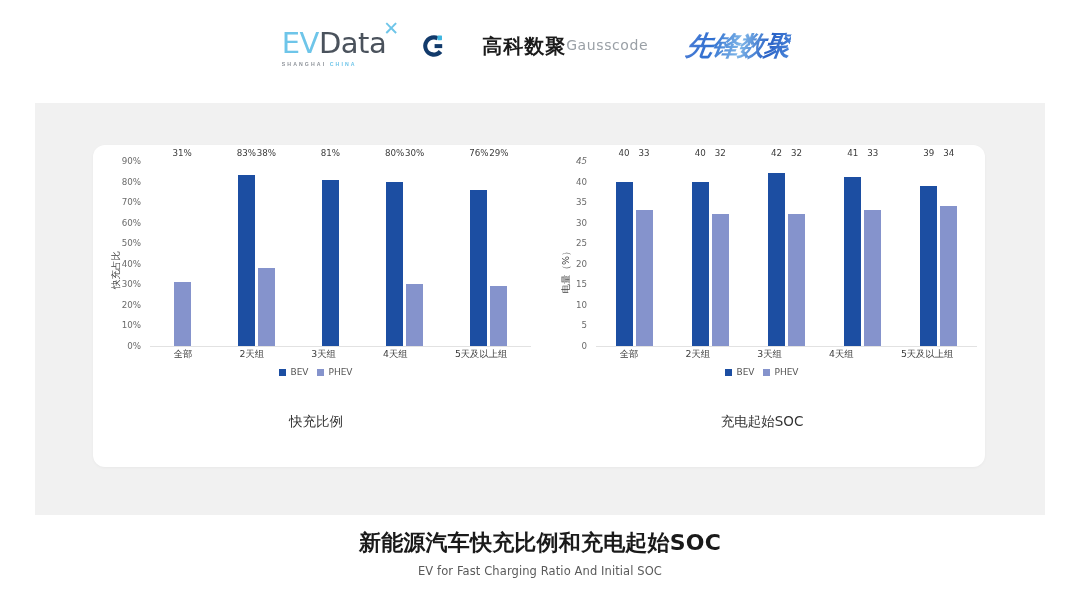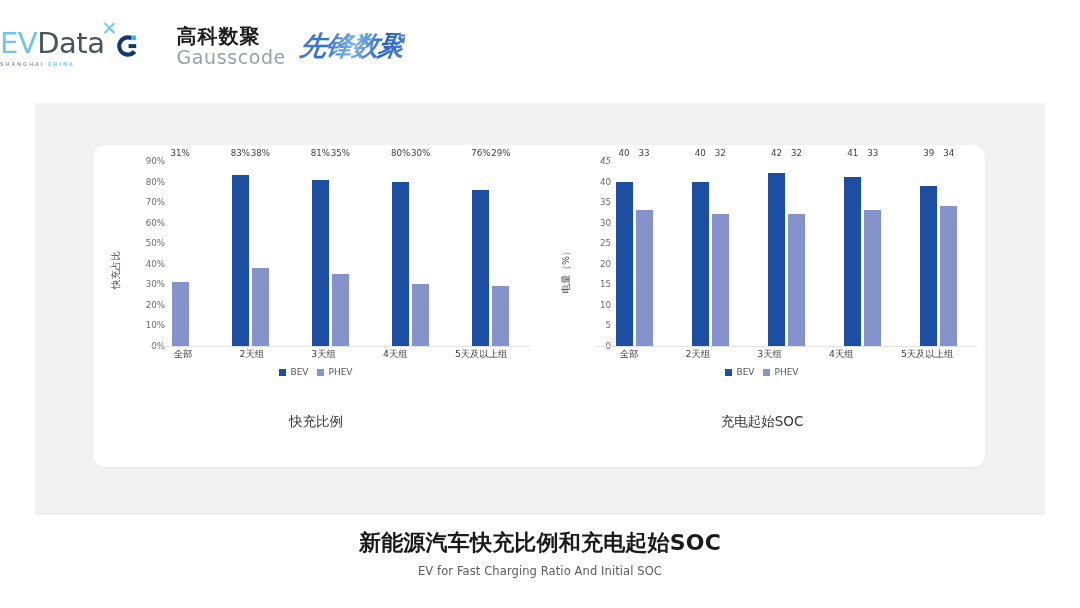--- a/index.html
+++ b/index.html
@@ -8,21 +8,21 @@
     width:1080px;height:608px;
     background:#ffffff;
     font-family:"Liberation Sans","DejaVu Sans",sans-serif;
     overflow:hidden;
     position:relative;
   }
 
   
   .logo-bar{
     position:absolute;left:0;top:0;width:1072px;height:92px;
-    display:flex;align-items:center;justify-content:flex-start;
+    display:flex;align-items:center;justify-content:center;gap:24px;
   }
 
   
   .logo-evdata{position:relative;display:flex;flex-direction:column;align-items:flex-start;}
   .evd-main{display:flex;align-items:baseline;position:relative;}
   .evd-ev{
     font-size:29px;font-weight:400;letter-spacing:-0.5px;
     color:#6ec5e9;font-family:"DejaVu Sans",sans-serif;
   }
   .evd-data{
@@ -36,27 +36,27 @@
   }
   .evd-sub{
     margin-top:1px;font-size:5.2px;letter-spacing:2.1px;
     color:#8d9299;font-weight:700;white-space:nowrap;
   }
   .evd-sub .cn{color:#6ec5e9;}
 
   
   .logo-gauss{display:flex;align-items:center;gap:6px;margin-left:10px;}
   .gauss-mark{width:28px;height:28px;position:relative;flex:0 0 auto;}
-  .gauss-text{display:flex;flex-direction:column;line-height:1;margin-left:28px;}
+  .gauss-text{display:flex;flex-direction:row;line-height:1;margin-left:28px;}
   .gauss-cn{
     font-size:20px;font-weight:700;color:#1b1b1b;letter-spacing:1px;
     font-family:"DejaVu Sans",sans-serif;
   }
   .gauss-en{
-    font-size:19px;color:#9aa0a6;letter-spacing:0.6px;margin-top:2px;
+    font-size:14px;color:#9aa0a6;letter-spacing:0.6px;margin-top:2px;
     font-family:"DejaVu Sans",sans-serif;
   }
 
   
   .logo-xf{
     margin-left:14px;
     font-size:27px;font-weight:700;font-style:italic;
     letter-spacing:-1px;
     font-family:"DejaVu Sans",sans-serif;
     background:linear-gradient(100deg,#4f7fd6 0%,#2f6fd0 25%,#7fb6e8 52%,#2a62c6 78%,#4b86da 100%);
@@ -88,21 +88,21 @@
   
   .plot-wrap{position:absolute;left:0;top:0;width:446px;height:250px;}
   .yaxis-title{
     position:absolute;left:4px;top:50%;
     transform:translateY(-50%) rotate(-90deg);
     transform-origin:center;
     font-size:9.5px;color:#3c3c3c;white-space:nowrap;
     font-family:"DejaVu Sans",sans-serif;
   }
   .ticks{
-    position:absolute;left:36px;top:16px;width:36px;height:185px;
+    position:absolute;left:12px;top:16px;width:36px;height:185px;
   }
   .tick{
     position:absolute;right:0;transform:translateY(-50%);
     font-size:8.7px;color:#6b6b6b;text-align:right;white-space:nowrap;
     font-family:"DejaVu Sans",sans-serif;
   }
   .plot{
     position:absolute;left:57px;top:16px;right:8px;height:185px;
     border-bottom:1px solid #e2e2e2;
   }
@@ -224,24 +224,20 @@
                   <div class="bar-holder">
                     <span class="bar-lbl">38%</span>
                     <div class="bar" style="background: rgb(133, 147, 204); height: 78.1111px;"></div>
                   </div>
                 </div>
                 <div class="group">
                   <div class="bar-holder">
                     <span class="bar-lbl">81%</span>
                     <div class="bar" style="background: rgb(28, 78, 162); height: 166.5px;"></div>
                   </div>
-                  <div class="bar-holder">
-                    <span class="bar-lbl">35%</span>
-                    <div class="bar" style="background: rgb(133, 147, 204); height: 71.9444px;"></div>
-                  </div>
                 </div>
                 <div class="group">
                   <div class="bar-holder">
                     <span class="bar-lbl">80%</span>
                     <div class="bar" style="background: rgb(28, 78, 162); height: 164.444px;"></div>
                   </div>
                   <div class="bar-holder">
                     <span class="bar-lbl">30%</span>
                     <div class="bar" style="background: rgb(133, 147, 204); height: 61.6667px;"></div>
                   </div>

